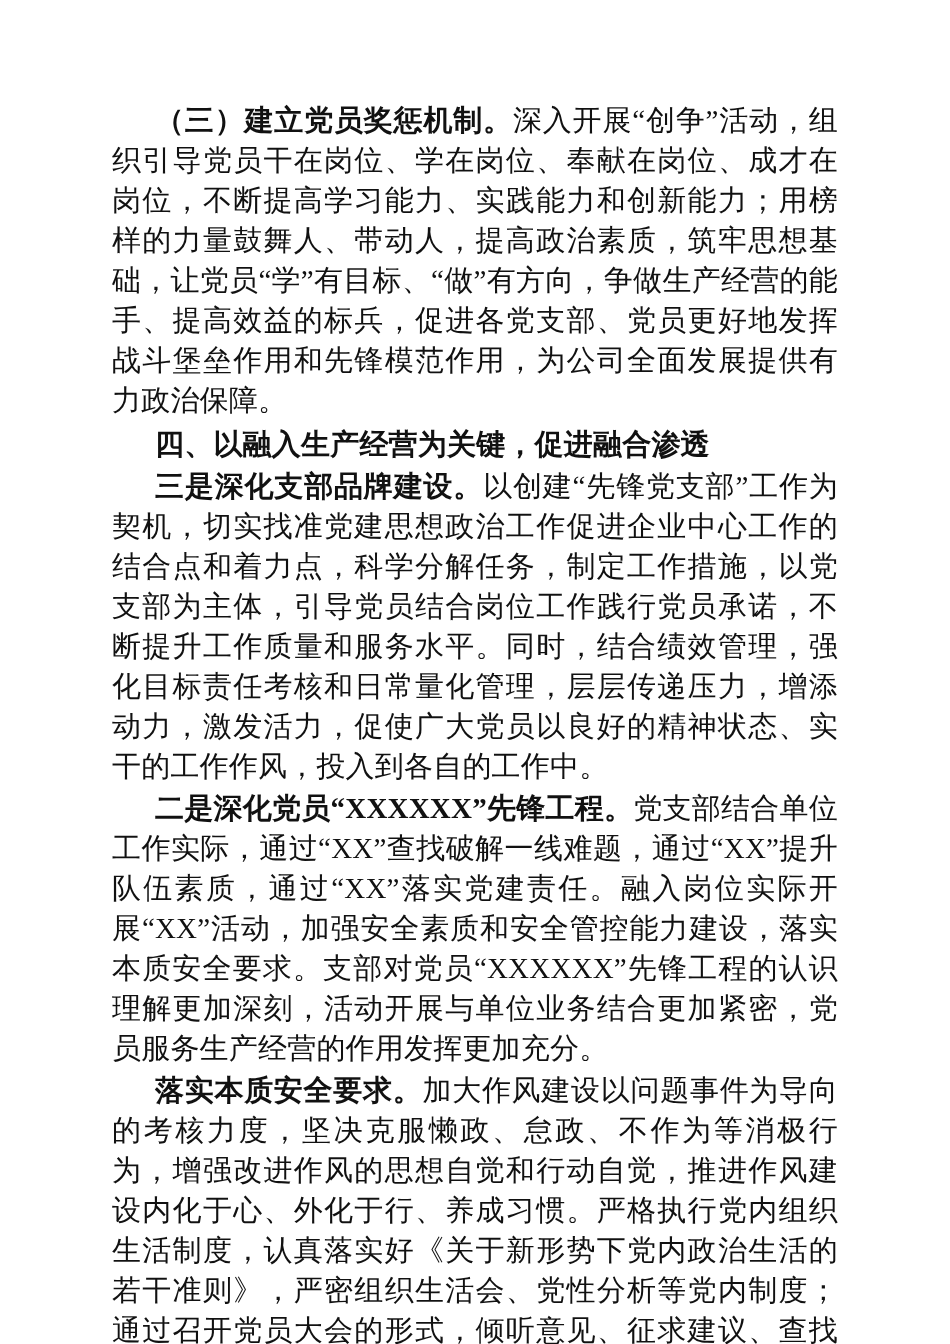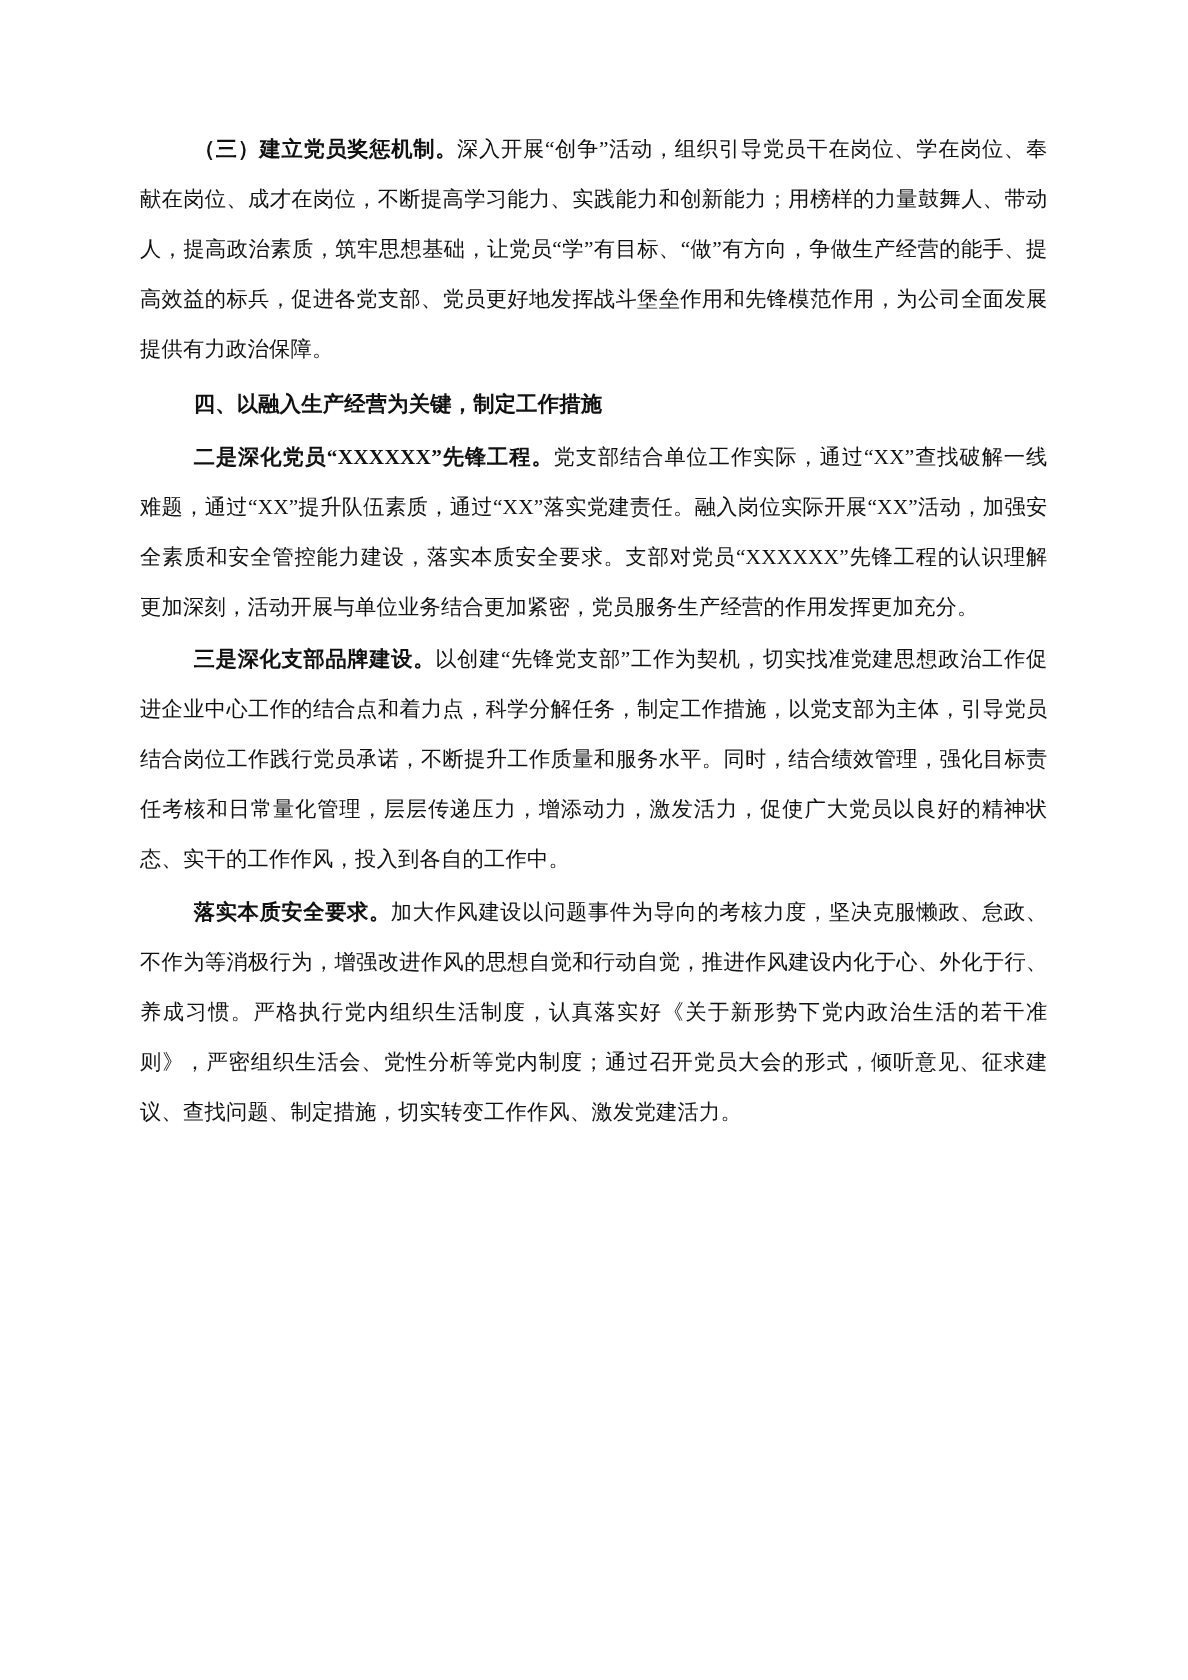--- a/index.html
+++ b/index.html
@@ -19,21 +19,21 @@
     height: 1344px;
     box-sizing: border-box;
     padding: 100px 112px 60px 112px;
     background: #ffffff;
   }
   .doc-body {
     width: 726px;
   }
   p {
     margin: 0 0 2px 0;
-    font-size: 17px;
+    font-size: 29px;
     line-height: 40px;
     text-align: justify;
     text-justify: inter-ideograph;
     letter-spacing: 0.2px;
   }
   p.indent {
     text-indent: 43px;
   }
   .lead {
     font-weight: bold;
@@ -45,24 +45,24 @@
   }
 </style>
 </head>
 <body>
 
 <div class="page">
   <div class="doc-body">
 
     <p class="indent"><span class="lead">（三）建立党员奖惩机制。</span><span>深入开展“创争”活动，组织引导党员干在岗位、学在岗位、奉献在岗位、成才在岗位，不断提高学习能力、实践能力和创新能力；用榜样的力量鼓舞人、带动人，提高政治素质，筑牢思想基础，让党员“学”有目标、“做”有方向，争做生产经营的能手、提高效益的标兵，促进各党支部、党员更好地发挥战斗堡垒作用和先锋模范作用，为公司全面发展提供有力政治保障。</span></p>
 
-    <p class="heading"><span>四、以融入生产经营为关键，制定工作措施</span></p>
+    <p class="heading"><span>四、以融入生产经营为关键，促进融合渗透</span></p>
 
 
+    <p class="indent"><span class="lead">三是深化支部品牌建设。</span><span>以创建“先锋党支部”工作为契机，切实找准党建思想政治工作促进企业中心工作的结合点和着力点，科学分解任务，制定工作措施，以党支部为主体，引导党员结合岗位工作践行党员承诺，不断提升工作质量和服务水平。同时，结合绩效管理，强化目标责任考核和日常量化管理，层层传递压力，增添动力，激发活力，促使广大党员以良好的精神状态、实干的工作作风，投入到各自的工作中。</span></p>
+
     <p class="indent"><span class="lead">二是深化党员“XXXXXX”先锋工程。</span><span>党支部结合单位工作实际，通过“XX”查找破解一线难题，通过“XX”提升队伍素质，通过“XX”落实党建责任。融入岗位实际开展“XX”活动，加强安全素质和安全管控能力建设，落实本质安全要求。支部对党员“XXXXXX”先锋工程的认识理解更加深刻，活动开展与单位业务结合更加紧密，党员服务生产经营的作用发挥更加充分。</span></p>
-
-    <p class="indent"><span class="lead">三是深化支部品牌建设。</span><span>以创建“先锋党支部”工作为契机，切实找准党建思想政治工作促进企业中心工作的结合点和着力点，科学分解任务，制定工作措施，以党支部为主体，引导党员结合岗位工作践行党员承诺，不断提升工作质量和服务水平。同时，结合绩效管理，强化目标责任考核和日常量化管理，层层传递压力，增添动力，激发活力，促使广大党员以良好的精神状态、实干的工作作风，投入到各自的工作中。</span></p>
 
 
     <p class="indent"><span class="lead">落实本质安全要求。</span><span>加大作风建设以问题事件为导向的考核力度，坚决克服懒政、怠政、不作为等消极行为，增强改进作风的思想自觉和行动自觉，推进作风建设内化于心、外化于行、养成习惯。严格执行党内组织生活制度，认真落实好《关于新形势下党内政治生活的若干准则》，严密组织生活会、党性分析等党内制度；通过召开党员大会的形式，倾听意见、征求建议、查找问题、制定措施，切实转变工作作风、激发党建活力。</span></p>
 
   </div>
 </div>
 
 </body></html>

